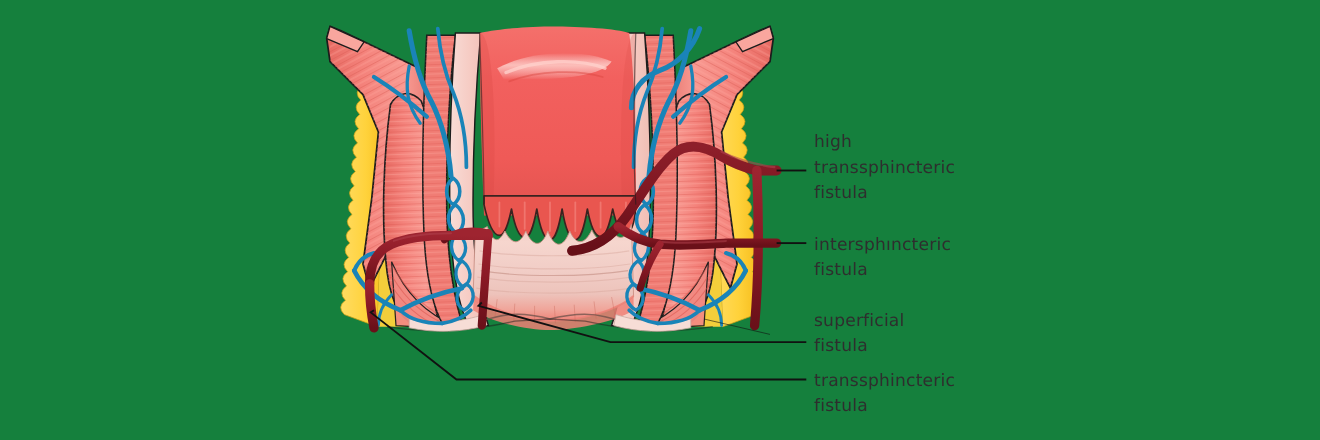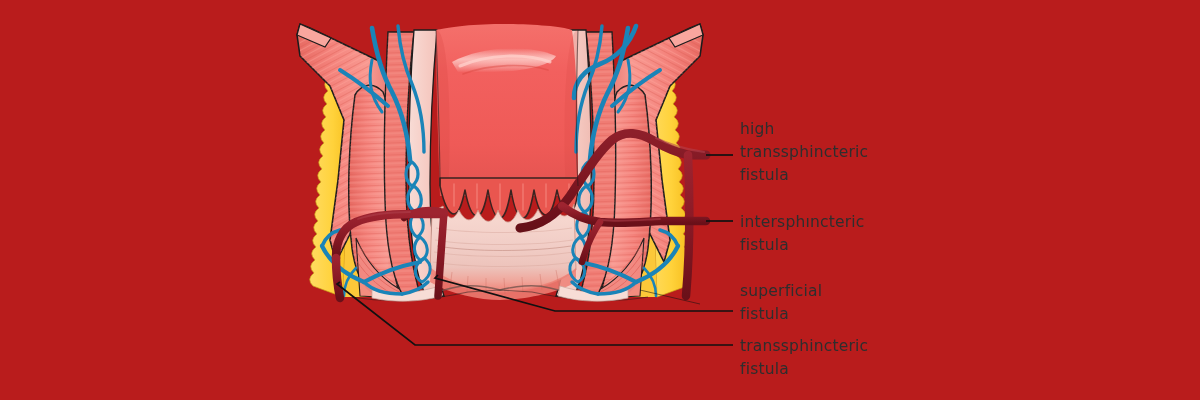--- a/index.html
+++ b/index.html
@@ -1,21 +1,21 @@
 <!DOCTYPE html>
 <html><head>
 <meta charset="utf-8">
 <title>Anal Fistula Types</title>
 <style>
   html,body{margin:0;padding:0;background:#ffffff;}
   body{
     width:1200px;height:400px;overflow:hidden;position:relative;
     font-family:"DejaVu Sans","Liberation Sans",sans-serif;
   }
-  #stage{position:absolute;left:0;top:0;width:1200px;height:400px;background:#b91c1c;}
+  #stage{position:absolute;left:0;top:0;width:1200px;height:400px;background:#15803d;}
   svg#figure{position:absolute;left:0;top:0;width:1200px;height:400px;display:block;}
   .lbl{
     font-family:"DejaVu Sans","Liberation Sans",sans-serif;
     font-size:15.5px;
     fill:#2e2e2e;
     letter-spacing:0.2px;
   }
 </style>
 </head>
 <body>

